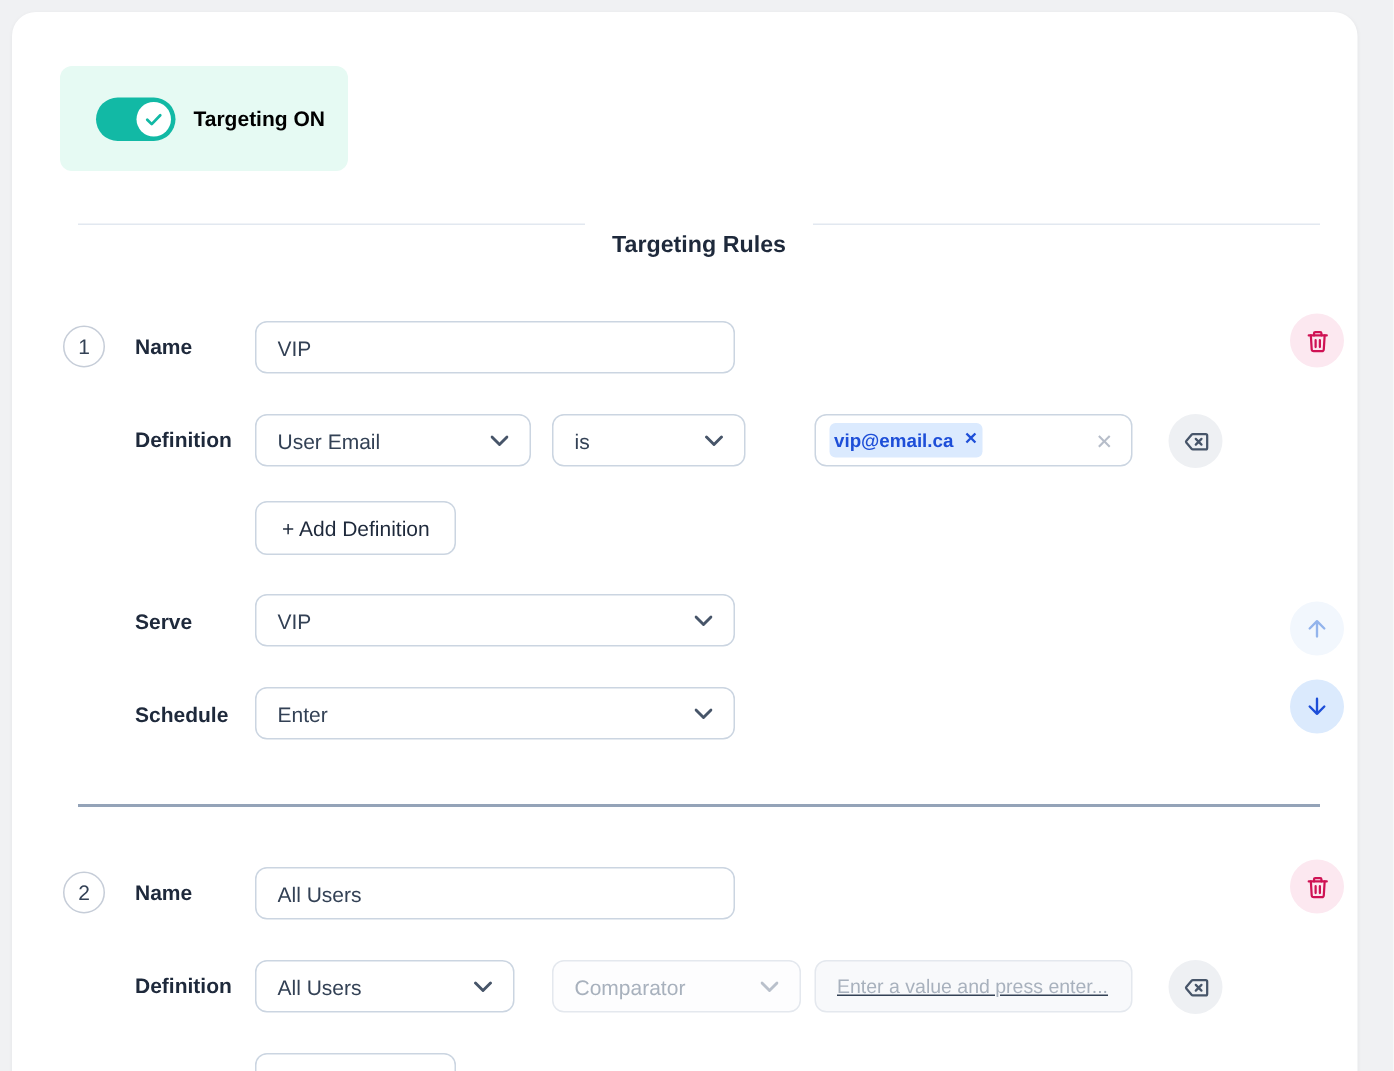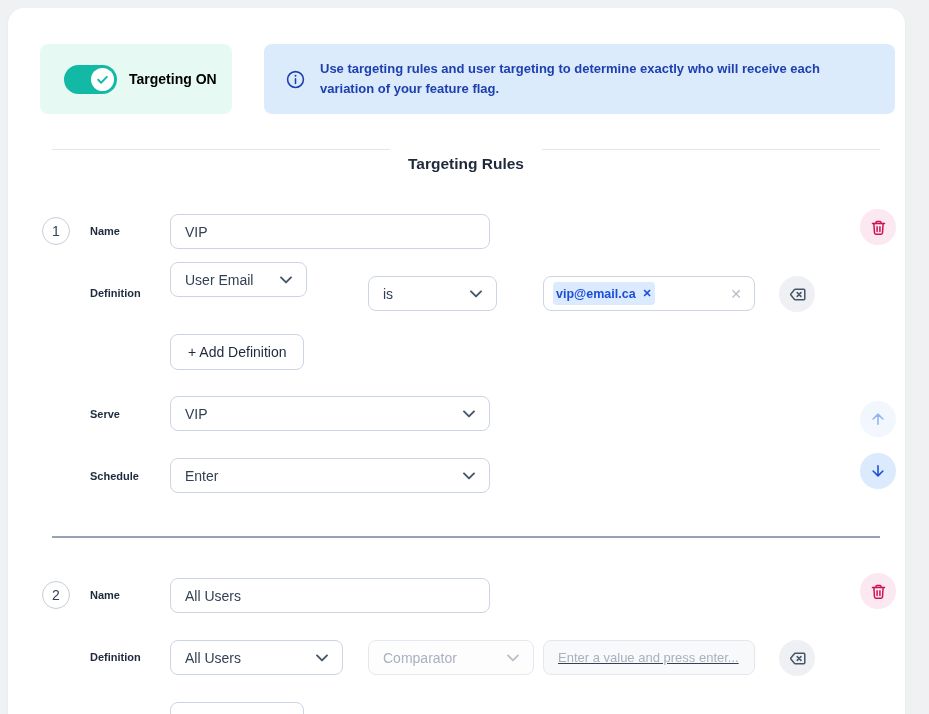--- a/index.html
+++ b/index.html
@@ -53,21 +53,21 @@
   .section-head .line { flex: 1; height: 1px; background: #e2e8f0; }
   .section-title { font-size: 15.5px; font-weight: 700; color: #1e293b; white-space: nowrap; margin-top: 28px; }
   
   .num-circle {
     position: absolute; width: 28px; height: 28px; border-radius: 50%;
     border: 1.5px solid #c6cdd8; color: #334155;
     font-size: 14px; display: flex; align-items: center; justify-content: center;
     background: #fff;
   }
   .row-label {
-    position: absolute; font-size: 11px; font-weight: 700; color: #1e293b;
+    position: absolute; font-size: 14px; font-weight: 700; color: #1e293b;
     line-height: 16px;
   }
   .text-input {
     position: absolute; height: 35px; border: 1px solid #cbd5e1; border-radius: 8px;
     padding: 0 14px; font-size: 14px; color: #334155; background: #fff;
     font-family: "Liberation Sans", sans-serif; outline: none;
   }
   .text-input::placeholder { color: #a8b1bd; }
   .text-input.disabled { background: #f8f9fb; border-color: #e4e8ee; text-decoration: underline; }
   .select {
@@ -119,30 +119,20 @@
     <div class="toggle">
       <div class="toggle-knob">
         <svg width="13" height="13" viewBox="0 0 24 24" fill="none" stroke="currentColor" stroke-width="3.4" stroke-linecap="round" stroke-linejoin="round">
             <path d="M4 12.5l5.5 5.5L20 7"></path>
           </svg>
       </div>
     </div>
     <span class="toggle-label">Targeting ON</span>
   </div>
 
-  <div class="banner">
-    <span class="info-icon">
-      <svg width="19" height="19" viewBox="0 0 24 24" fill="none" stroke="currentColor" stroke-width="2">
-          <circle cx="12" cy="12" r="10"></circle>
-          <line x1="12" y1="11" x2="12" y2="17" stroke-linecap="round"></line>
-          <circle cx="12" cy="7.2" r="1.25" fill="currentColor" stroke="none"></circle>
-        </svg>
-    </span>
-    <div class="banner-text">Use targeting rules and user targeting to determine exactly who will receive each variation of your feature flag.</div>
-  </div>
 
   <div class="section-head">
     <div class="line"></div>
     <div class="section-title">Targeting Rules</div>
     <div class="line"></div>
   </div>
 
   <div class="num-circle" style="left:34px; top:209px;">
     <span>1</span>
   </div>
@@ -153,21 +143,21 @@
       <svg width="17" height="17" viewBox="0 0 24 24" fill="none" stroke="currentColor" stroke-width="2.1" stroke-linecap="round" stroke-linejoin="round">
           <path d="M3.5 6.5h17"></path>
           <path d="M8.5 6.5V4.8a1.3 1.3 0 0 1 1.3-1.3h4.4a1.3 1.3 0 0 1 1.3 1.3v1.7"></path>
           <path d="M5.5 6.5l.8 13a2 2 0 0 0 2 1.9h7.4a2 2 0 0 0 2-1.9l.8-13"></path>
           <path d="M10 11v6.5M14 11v6.5"></path>
         </svg>
     </span>
   </div>
 
   <div class="row-label" style="left:82px; top:277px;">Definition</div>
-  <div class="select" style="left:162px; top:254px; width:137px;">
+  <div class="select" style="left:162px; top:268px; width:184px;">
     <span>User Email</span>
     <span class="chev">
       <svg width="12" height="8" viewBox="0 0 12 8" fill="none" stroke="currentColor" stroke-width="1.9" stroke-linecap="round" stroke-linejoin="round">
           <path d="M1 1.4 6 6.4 11 1.4"></path>
         </svg>
     </span>
   </div>
   <div class="select" style="left:360px; top:268px; width:129px;">
     <span>is</span>
     <span class="chev">

